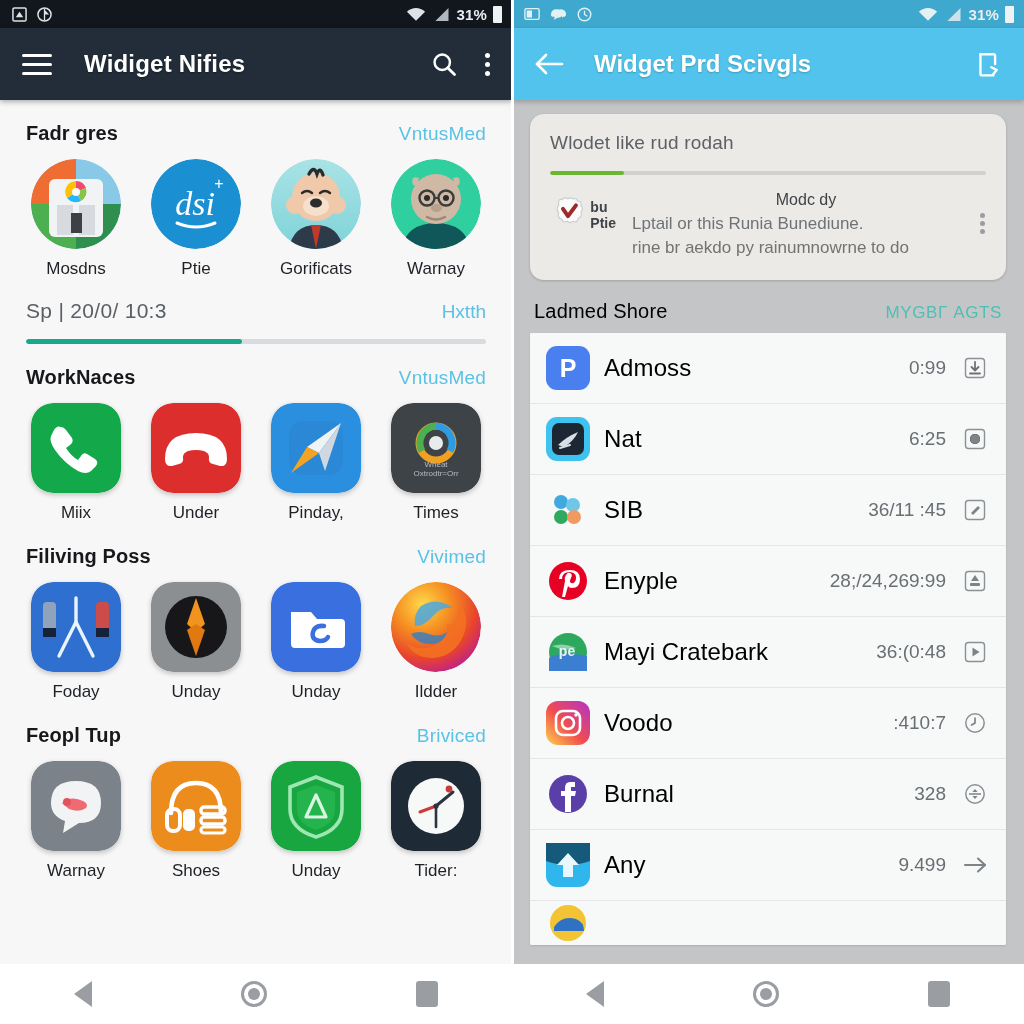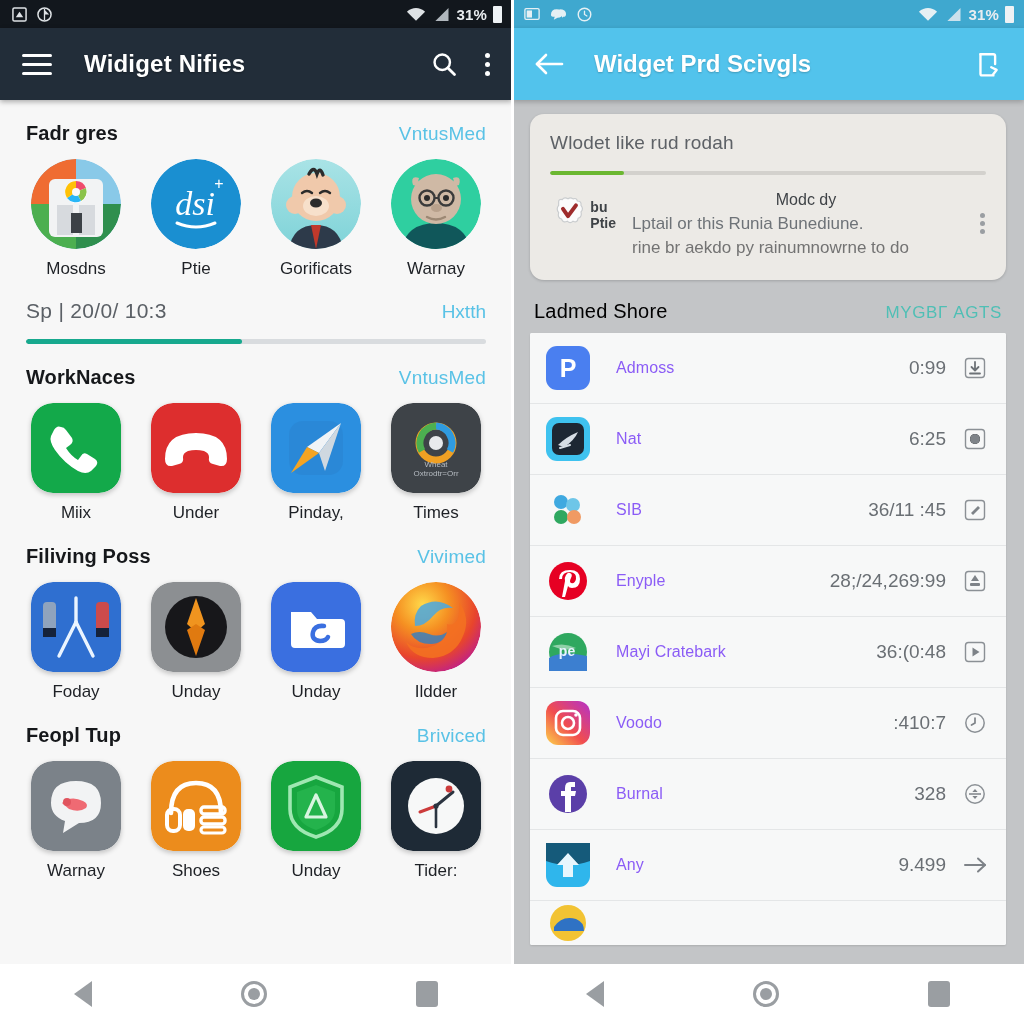--- a/index.html
+++ b/index.html
@@ -114,21 +114,21 @@
     margin:0 18px; background:#f7f8f8; border-radius:2px; overflow:hidden;
     box-shadow:0 1px 2px rgba(0,0,0,.12);
   }
   .row {
     display:flex; align-items:center; height:71px; padding:0 18px 0 16px;
     border-bottom:1px solid #e4e6e7; background:#f7f8f8;
   }
   .row:last-child { border-bottom:none; }
   .row .ricon { width:44px; height:44px; flex:0 0 44px; position:relative; }
   .row .rname {
-    margin-left:26px; font-size:16px; color:#8b5cf6; letter-spacing:.1px; white-space:nowrap;
+    margin-left:14px; font-size:24px; color:#000000; letter-spacing:.1px; white-space:nowrap;
   }
   .row .rval {
     margin-left:auto; font-size:19px; color:#6a6f74; white-space:nowrap;
   }
   .row .raction {
     margin-left:16px; width:26px; height:26px; display:flex;
     align-items:center; justify-content:center; color:#7b8085;
   }
   .row.partial { height:44px; overflow:hidden; border-bottom:none; }
 

